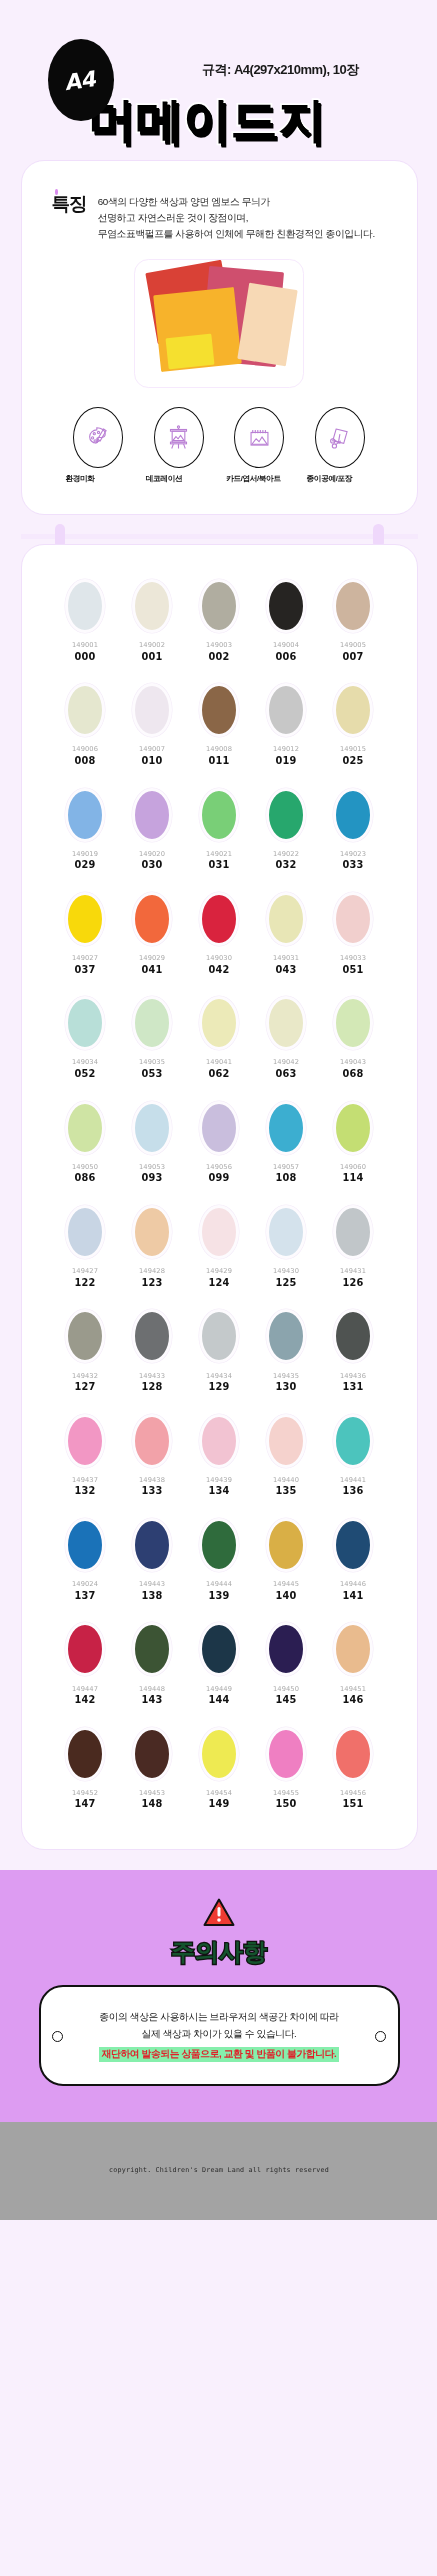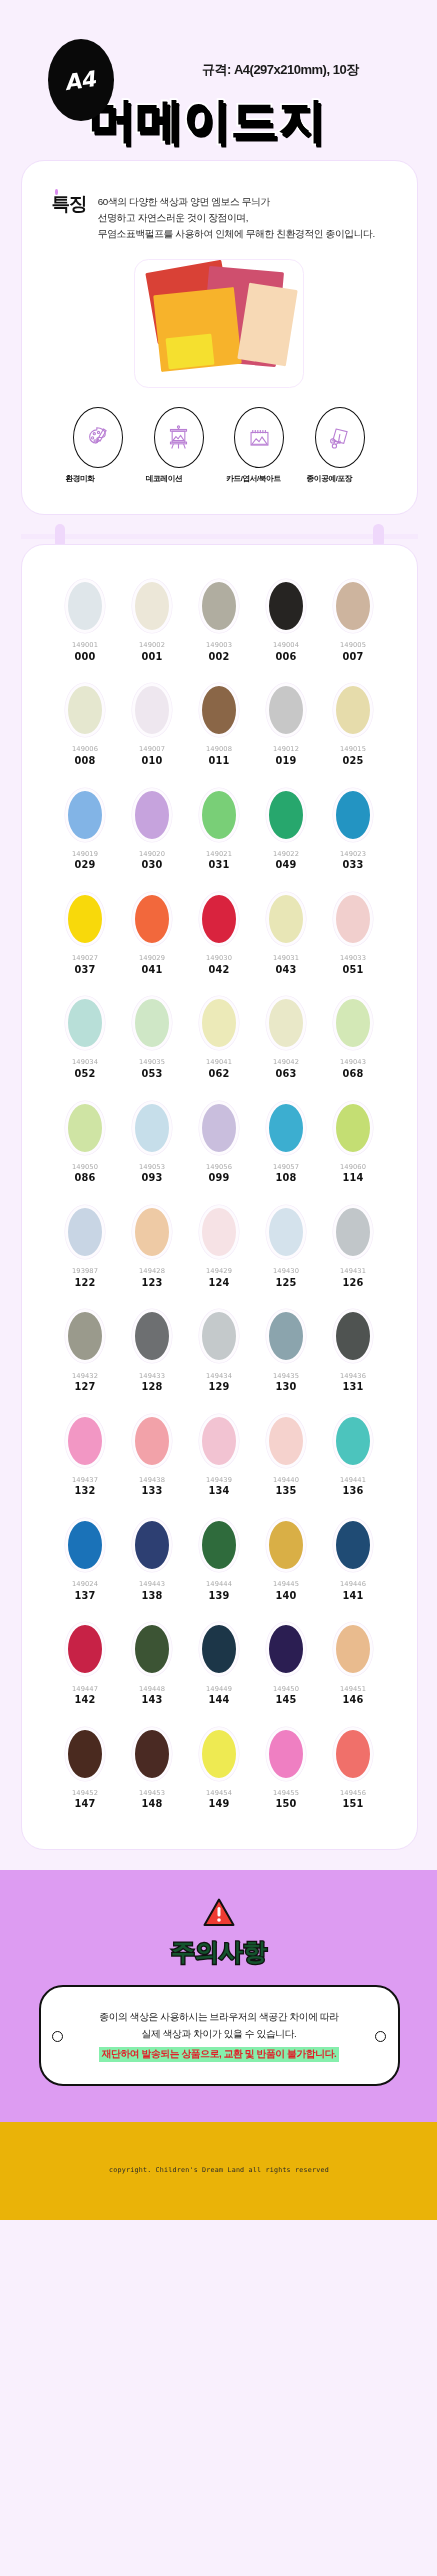--- a/index.html
+++ b/index.html
@@ -301,21 +301,21 @@
     font-size: 9.8px;
     font-weight: 700;
     color: #e01f28;
     background: #86efac;
     letter-spacing: -0.4px;
     padding: 1px 2.6px;
   }
 
   
   .footer {
-    background: #eab308;
+    background: #a3a3a3;
     text-align: center;
     padding: 43px 0 46px 0;
   }
   .footer span {
     font-size: 6.7px;
     color: #2a2a2a;
     letter-spacing: 0.2px;
     font-family: "DejaVu Sans Mono", monospace;
   }
 </style>
@@ -481,21 +481,21 @@
           <div class="swatch-name">030</div>
         </div>
         <div class="swatch">
           <div class="swatch-oval" style="background: rgb(121, 207, 119);"></div>
           <div class="swatch-code">149021</div>
           <div class="swatch-name">031</div>
         </div>
         <div class="swatch">
           <div class="swatch-oval" style="background: rgb(39, 167, 109);"></div>
           <div class="swatch-code">149022</div>
-          <div class="swatch-name">049</div>
+          <div class="swatch-name">032</div>
         </div>
         <div class="swatch">
           <div class="swatch-oval" style="background: rgb(35, 148, 194);"></div>
           <div class="swatch-code">149023</div>
           <div class="swatch-name">033</div>
         </div>
         <div class="swatch">
           <div class="swatch-oval" style="background: rgb(248, 217, 11);"></div>
           <div class="swatch-code">149027</div>
           <div class="swatch-name">037</div>
@@ -565,21 +565,21 @@
           <div class="swatch-code">149057</div>
           <div class="swatch-name">108</div>
         </div>
         <div class="swatch">
           <div class="swatch-oval" style="background: rgb(196, 222, 115);"></div>
           <div class="swatch-code">149060</div>
           <div class="swatch-name">114</div>
         </div>
         <div class="swatch">
           <div class="swatch-oval" style="background: rgb(200, 213, 228);"></div>
-          <div class="swatch-code">193987</div>
+          <div class="swatch-code">149427</div>
           <div class="swatch-name">122</div>
         </div>
         <div class="swatch">
           <div class="swatch-oval" style="background: rgb(238, 202, 165);"></div>
           <div class="swatch-code">149428</div>
           <div class="swatch-name">123</div>
         </div>
         <div class="swatch">
           <div class="swatch-oval" style="background: rgb(246, 226, 229);"></div>
           <div class="swatch-code">149429</div>

